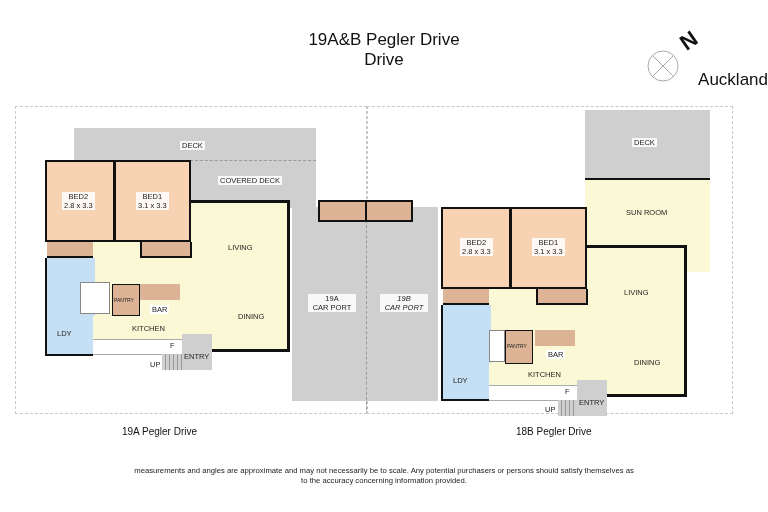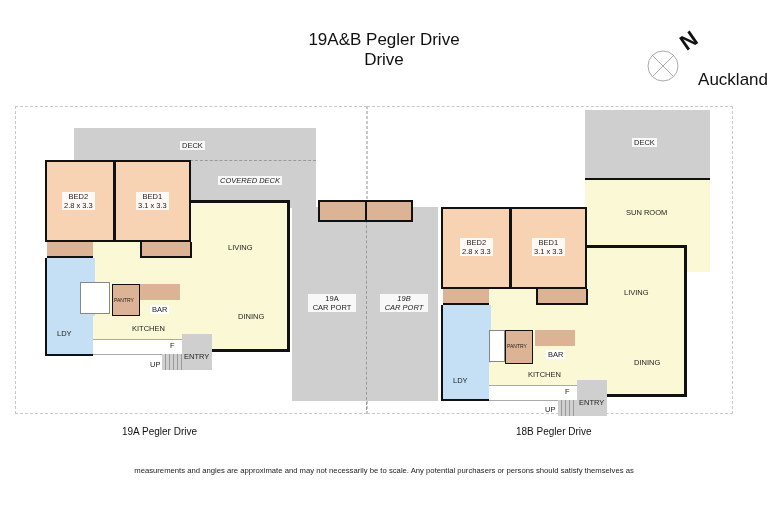--- a/index.html
+++ b/index.html
@@ -33,21 +33,21 @@
   </svg>
 </div>
 <div class="abs" style="left:681px;top:28px;font-size:22px;font-weight:bold;transform:rotate(-35deg);">N</div>
 
 <div class="abs boundary" style="left:15px;top:106px;width:352px;height:308px;"></div>
 <div class="abs boundary" style="left:367px;top:106px;width:366px;height:308px;"></div>
 
 <div class="abs deck" style="left:74px;top:128px;width:242px;height:80px;"></div>
 <div class="abs" style="left:190px;top:160px;width:126px;border-top:1px dashed #999;"></div>
 <div class="abs lbl" style="left:180px;top:141px;">DECK</div>
-<div class="abs lbl" style="left:218px;top:176px;font-style:italic;">COVERED DECK</div>
+<div class="abs lbl" style="left:218px;top:176px;">COVERED DECK</div>
 
 <div class="abs deck" style="left:292px;top:207px;width:146px;height:194px;"></div>
 <div class="abs" style="left:366px;top:200px;height:210px;border-left:1px dashed #999;"></div>
 <div class="abs robe" style="left:318px;top:200px;width:46px;height:18px;border:2px solid #111;"></div>
 <div class="abs robe" style="left:365px;top:200px;width:44px;height:18px;border:2px solid #111;"></div>
 
 <div class="abs lbl" style="left:308px;top:294px;width:44px;">
   <div>19A</div>
   <div>CAR PORT</div>
 </div>
@@ -126,13 +126,14 @@
 <div class="abs deck" style="left:577px;top:380px;width:30px;height:36px;"></div>
 <div class="abs stairs" style="left:558px;top:400px;width:19px;height:16px;"></div>
 <div class="abs lbl plain" style="left:577px;top:398px;">ENTRY</div>
 <div class="abs lbl plain" style="left:543px;top:405px;">UP</div>
 
 <div class="abs addr" style="left:122px;top:426px;">19A Pegler Drive</div>
 <div class="abs addr" style="left:516px;top:426px;">18B Pegler Drive</div>
 
 <div class="abs disc" style="top:466px;">
   <div>measurements and angles are approximate and may not necessarily be to scale.  Any potential purchasers or persons should satisfy themselves as</div>
+  <div>to the accuracy concerning information provided.</div>
 </div>
 
 </body></html>

